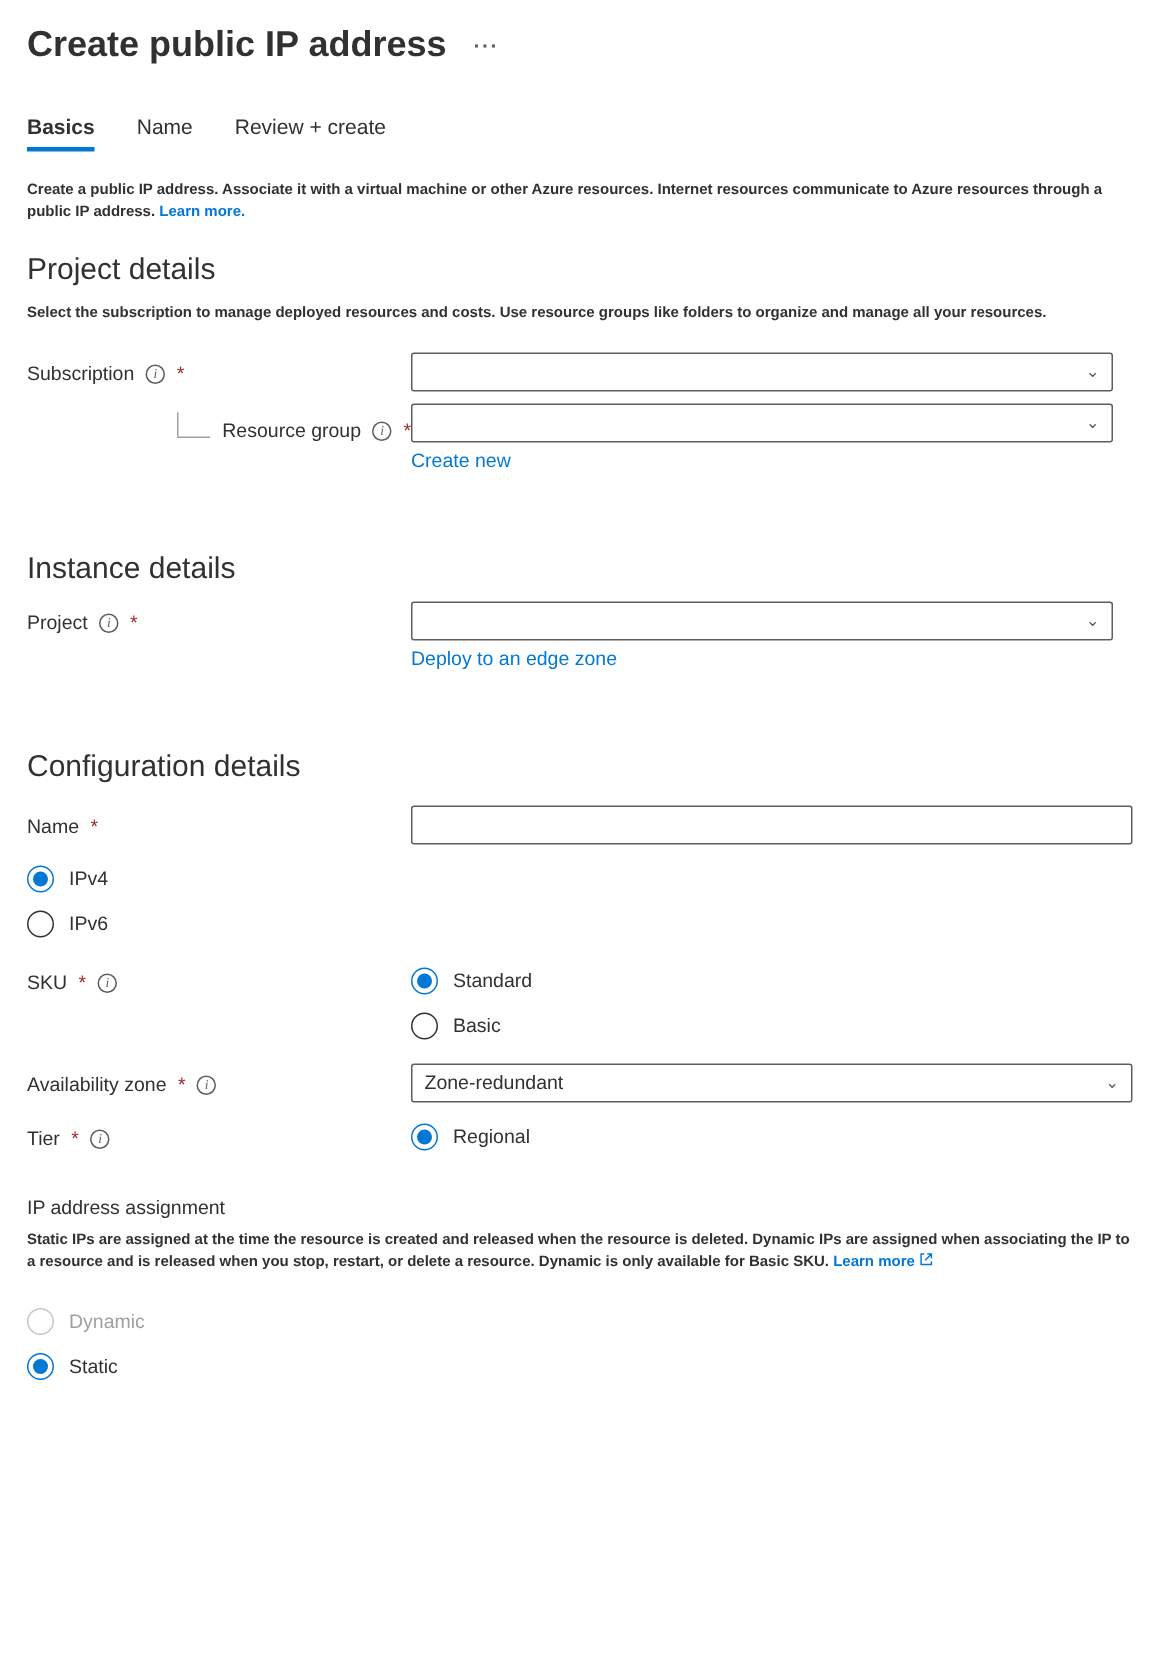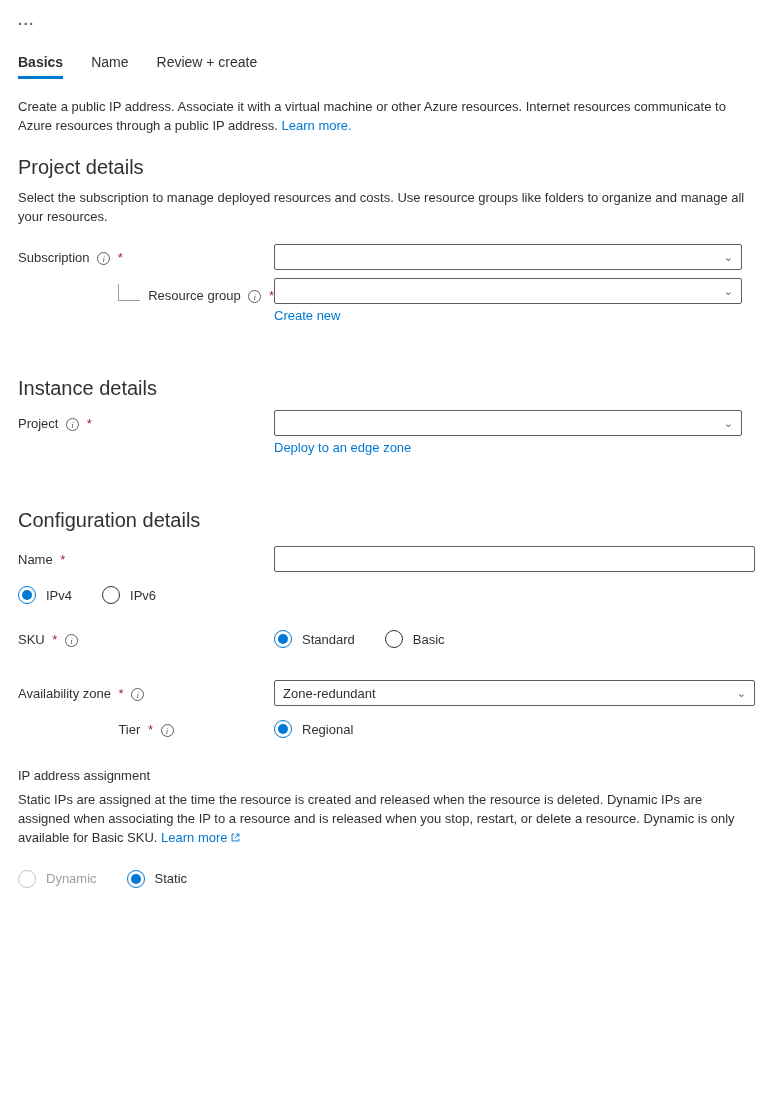--- a/index.html
+++ b/index.html
@@ -18,38 +18,39 @@
     margin: 0 0 4px 0;
     display: flex;
     align-items: center;
     gap: 18px;
   }
   .more-icon { font-size:14px; color:#605e5c; letter-spacing:1px; }
   .tabs {
     display:flex;
     gap:28px;
     border-bottom:1px solid #fff;
-    margin-top: 18px;
+    margin-top: 28px;
     margin-bottom: 18px;
   }
   .tab {
     padding: 4px 0 6px 0;
     font-size:14px;
     cursor:pointer;
     color:#323130;
   }
   .tab.active {
     font-weight:600;
     border-bottom: 3px solid #0078d4;
   }
   .description {
-    font-size:13px;
+    font-size:10px;
     color:#323130;
     line-height:1.45;
     margin-bottom:18px;
+    font-weight:bold;
   }
   .link { color:#0078d4; cursor:pointer; }
   .ext-icon { display:inline-block; margin-left:2px; vertical-align:-1px; }
   h2.section {
     font-size:20px;
     font-weight:400;
     margin:20px 0 10px 0;
   }
   h3.subsection {
     font-size:13px;
@@ -132,21 +133,21 @@
     width:1px; height:16px;
     background:#a19f9d;
   }
   .indent-connector::after {
     content:"";
     position:absolute;
     left:8px; top:16px;
     width:22px; height:1px;
     background:#a19f9d;
   }
-  .radio-group { display:flex; flex-direction:row; gap:30px; padding-top:4px;}
+  .radio-group { display:flex; flex-direction:column; gap:12px; padding-top:4px;}
   .radio-opt { display:flex; align-items:center; gap:10px; cursor:pointer; }
   .radio-opt.disabled { cursor:not-allowed; color:#a19f9d; }
   .radio-circle {
     width:18px; height:18px;
     border:1px solid #323130;
     border-radius:50%;
     display:flex; align-items:center; justify-content:center;
     flex-shrink:0;
   }
   .radio-opt.disabled .radio-circle { border-color:#c8c6c4; }
@@ -156,20 +157,21 @@
     width:10px; height:10px;
     background:#0078d4;
     border-radius:50%;
   }
   .spacer { height:28px; }
 </style>
 </head>
 <body>
 
 <h1 class="page-title">
+  <span>Create public IP address</span>
   <span class="more-icon">···</span>
 </h1>
 
 <div class="tabs">
   <div class="tab active">Basics</div>
   <div class="tab">Name</div>
   <div class="tab">Review + create</div>
 </div>
 
 <div class="description">
@@ -272,34 +274,34 @@
           <span>Standard</span>
         </div>
       <div class="radio-opt">
           <span class="radio-circle"></span>
           <span>Basic</span>
         </div>
     </div>
   </div>
 </div>
 
-<div class="form-row" style="margin-top:26px;">
+<div class="form-row" style="margin-top:16px;">
   <div class="form-label">
     <span>Availability zone</span><span class="req"> *</span>
     <span class="info-icon">i</span>
   </div>
   <div class="form-control">
     <div class="dropdown">
       <span>Zone-redundant</span>
       <span class="chev">⌄</span>
     </div>
   </div>
 </div>
 
-<div class="form-row" style="margin-top:8px;text-align:center;">
+<div class="form-row" style="margin-top:8px;">
   <div class="form-label">
     <span>Tier</span><span class="req"> *</span>
     <span class="info-icon">i</span>
   </div>
   <div class="form-control">
     <div class="radio-group">
       <div class="radio-opt">
           <span class="radio-circle sel"></span>
           <span>Regional</span>
         </div>

